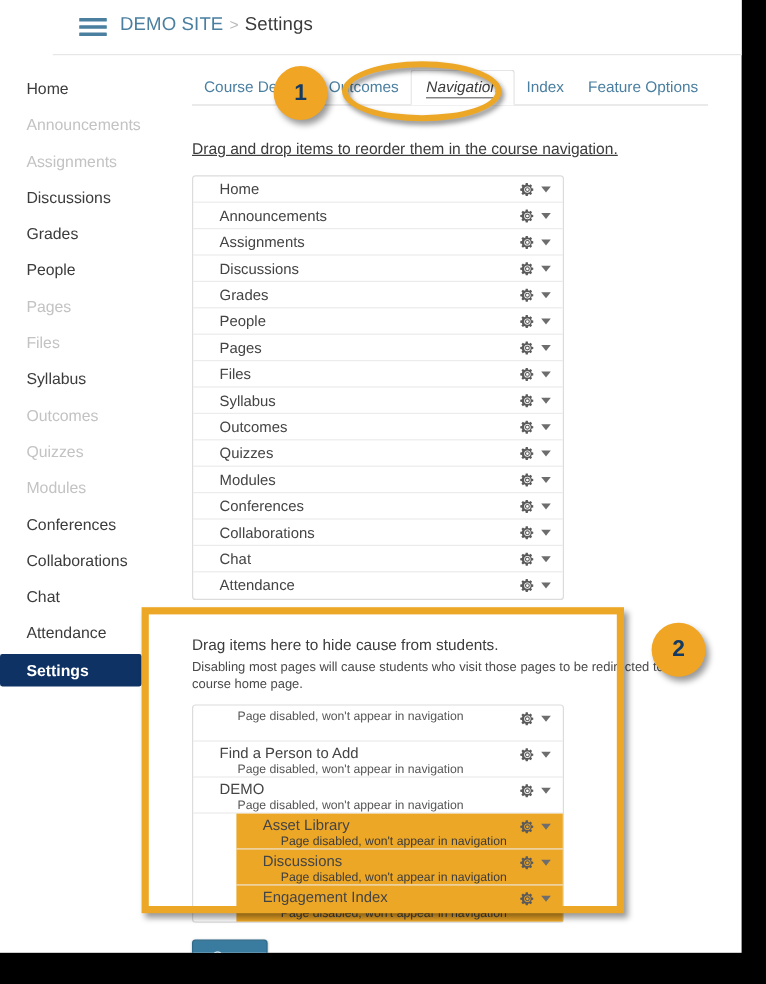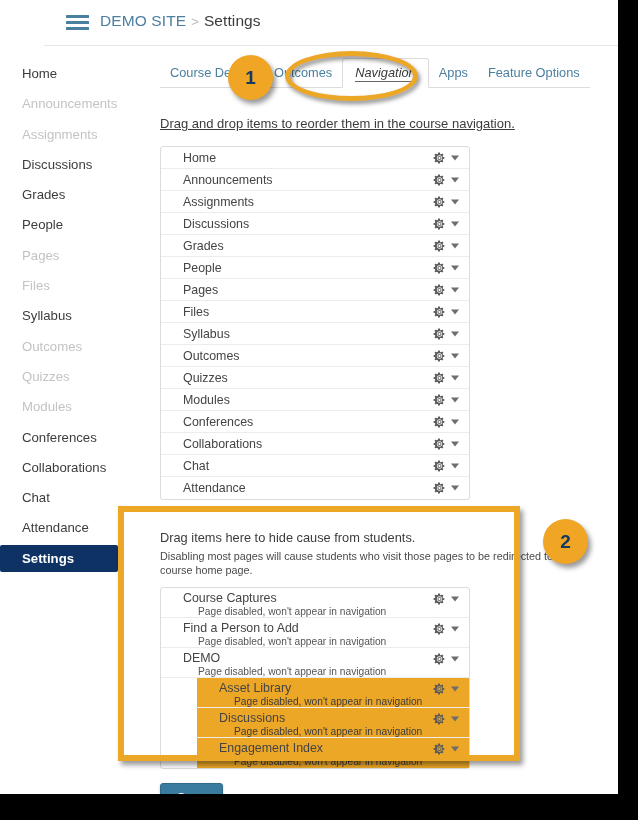--- a/index.html
+++ b/index.html
@@ -211,21 +211,21 @@
       <a class="side-item">Chat</a>
       <a class="side-item">Attendance</a>
       <a class="side-item active">Settings</a>
     </nav>
 
   <div id="main">
     <div id="tabs">
         <div class="tab"><span>Course Details</span></div>
         <div class="tab"><span>Outcomes</span></div>
         <div class="tab active"><span>Navigation</span></div>
-        <div class="tab"><span>Apps</span></div>
+        <div class="tab"><span>Index</span></div>
         <div class="tab"><span>Feature Options</span></div>
       </div>
 
     <div class="intro">Drag and drop items to reorder them in the course navigation.</div>
 
     <div class="navlist" id="visible-list">
         <div class="navrow">
           <span>Home</span>
           <span class="gear">
             <svg width="13" height="13" viewBox="0 0 24 24" aria-hidden="true">
@@ -388,21 +388,20 @@
       </div>
 
     <div style="height:30px"></div>
 
     <div class="hide-head">Drag items here to hide cause from students.</div>
     <div class="hide-sub">Disabling most pages will cause students who visit those pages to be redirected to the course home page.</div>
 
     <div class="navlist" id="hidden-list">
         <div class="navrow tall">
           <span class="rowtext">
-            <span>Course Captures</span>
             <span class="sub">Page disabled, won't appear in navigation</span>
           </span>
           <span class="gear">
             <svg width="13" height="13" viewBox="0 0 24 24" aria-hidden="true">
               <path fill="#5a5a5a" d="M12 8.2a3.8 3.8 0 100 7.6 3.8 3.8 0 000-7.6zm0 5.9a2.1 2.1 0 110-4.2 2.1 2.1 0 010 4.2z"></path>
               <path fill="#5a5a5a" d="M21 13.6v-3.2l-2.5-.4a6.9 6.9 0 00-.8-1.9l1.5-2-2.3-2.3-2 1.5a6.9 6.9 0 00-1.9-.8L12.6 2h-3.2l-.4 2.5a6.9 6.9 0 00-1.9.8l-2-1.5L2.8 6.1l1.5 2a6.9 6.9 0 00-.8 1.9L1 10.4v3.2l2.5.4c.2.7.5 1.3.8 1.9l-1.5 2 2.3 2.3 2-1.5c.6.3 1.2.6 1.9.8l.4 2.5h3.2l.4-2.5c.7-.2 1.3-.5 1.9-.8l2 1.5 2.3-2.3-1.5-2c.3-.6.6-1.2.8-1.9l2.5-.4zm-9 3.3a4.9 4.9 0 110-9.8 4.9 4.9 0 010 9.8z"></path>
             </svg>
             <span class="caret"></span>
           </span>
         </div>

